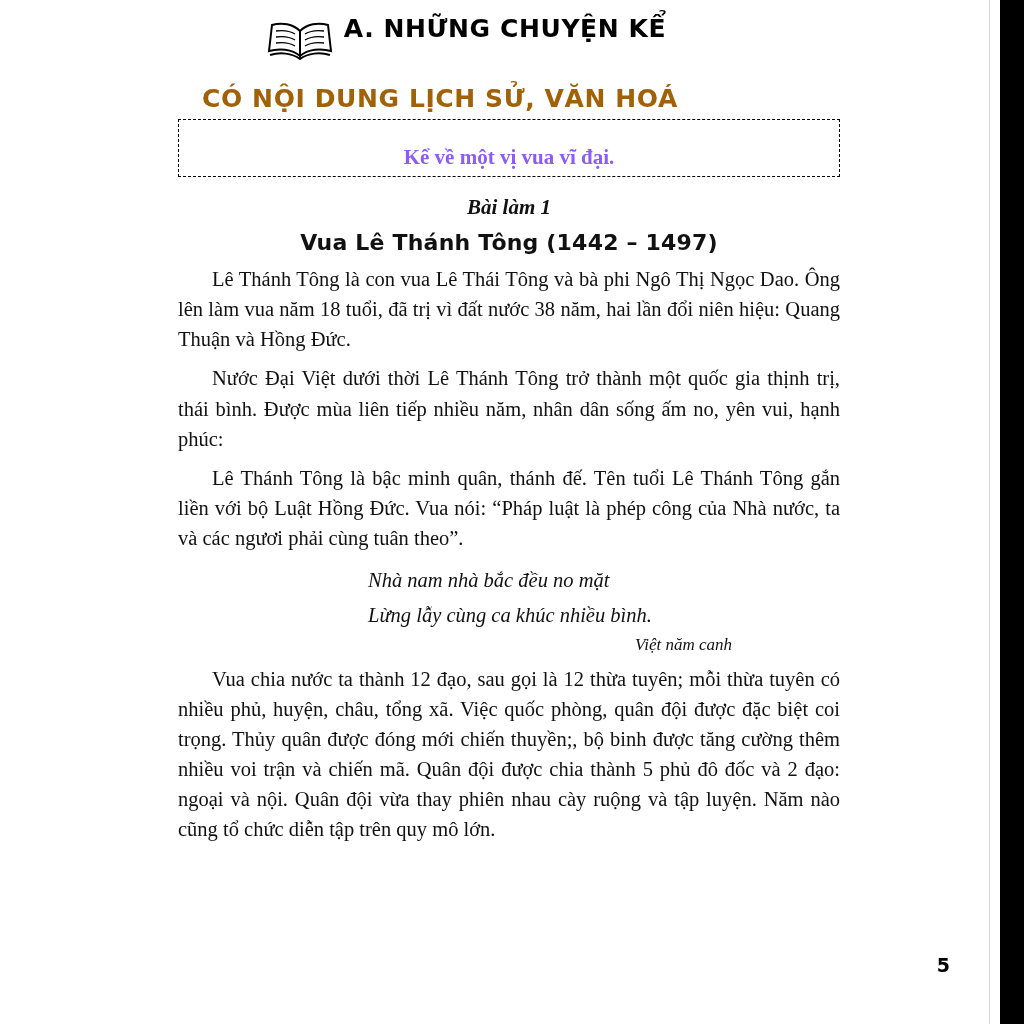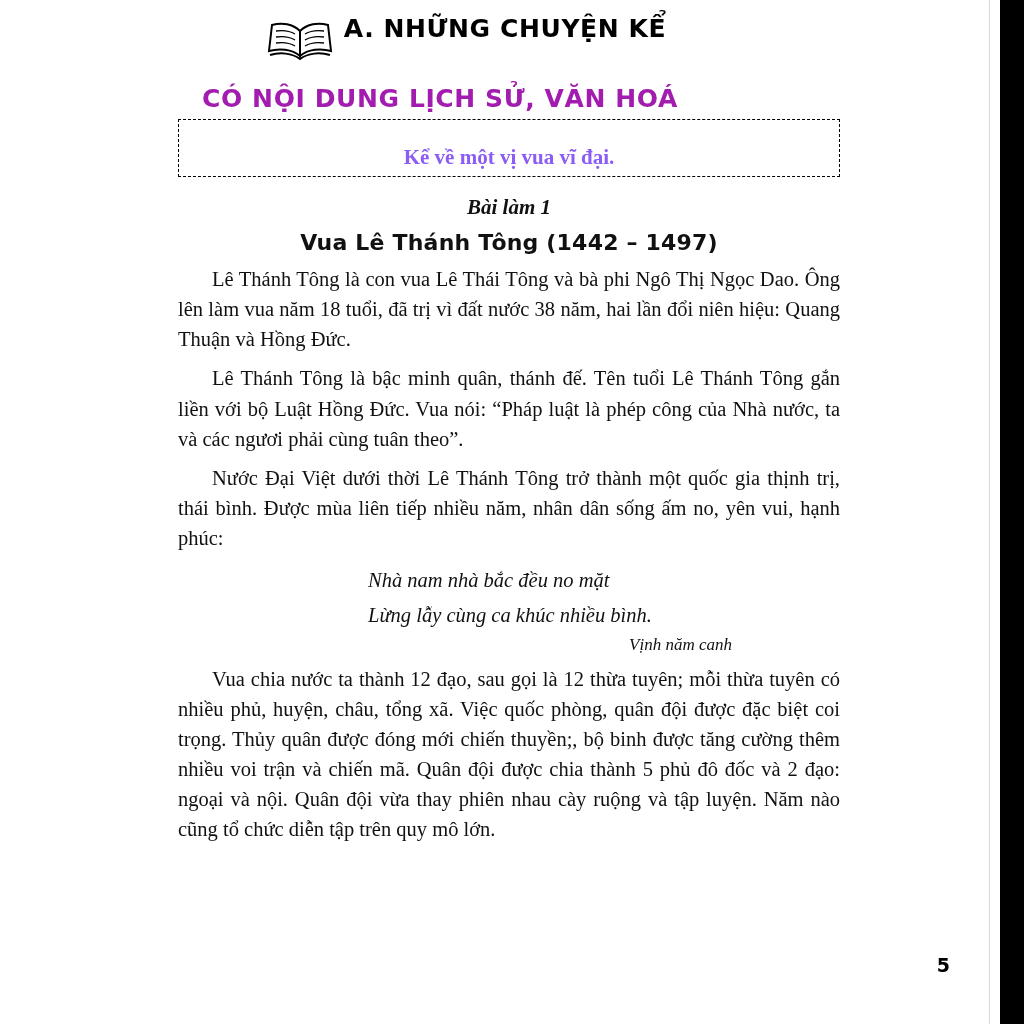--- a/index.html
+++ b/index.html
@@ -72,21 +72,21 @@
     letter-spacing: 0.6px;
     color: #000000;
     line-height: 1.2;
     white-space: nowrap;
   }
   .heading-line2 {
     font-family: "DejaVu Sans", sans-serif;
     font-weight: bold;
     font-size: 25px;
     letter-spacing: 0.6px;
-    color: #a21caf;
+    color: #a16207;
     margin-top: 14px;
     white-space: nowrap;
   }
 
   
   .exercise-label-row {
     display: flex;
     align-items: center;
     gap: 4px;
     margin: 36px 0 0 178px;
@@ -208,28 +208,28 @@
 
     <div class="prompt-box">
       <div class="prompt-text">Kể về một vị vua vĩ đại.</div>
     </div>
 
     <div class="body-area">
       <div class="sub-title">Bài làm 1</div>
       <div class="essay-title">Vua Lê Thánh Tông (1442 – 1497)</div>
 
       <p class="para">Lê Thánh Tông là con vua Lê Thái Tông và bà phi Ngô Thị Ngọc Dao. Ông lên làm vua năm 18 tuổi, đã trị vì đất nước 38 năm, hai lần đổi niên hiệu: Quang Thuận và Hồng Đức.</p>
+      <p class="para">Nước Đại Việt dưới thời Lê Thánh Tông trở thành một quốc gia thịnh trị, thái bình. Được mùa liên tiếp nhiều năm, nhân dân sống ấm no, yên vui, hạnh phúc:</p>
       <p class="para">Lê Thánh Tông là bậc minh quân, thánh đế. Tên tuổi Lê Thánh Tông gắn liền với bộ Luật Hồng Đức. Vua nói: “Pháp luật là phép công của Nhà nước, ta và các ngươi phải cùng tuân theo”.</p>
-      <p class="para">Nước Đại Việt dưới thời Lê Thánh Tông trở thành một quốc gia thịnh trị, thái bình. Được mùa liên tiếp nhiều năm, nhân dân sống ấm no, yên vui, hạnh phúc:</p>
 
       <div class="verse">
         <div class="verse-line">Nhà nam nhà bắc đều no mặt</div>
         <div class="verse-line">Lừng lẫy cùng ca khúc nhiều bình.</div>
       </div>
-      <div class="verse-source">Vịnh năm canh</div>
+      <div class="verse-source">Việt năm canh</div>
 
       <p class="para">Vua chia nước ta thành 12 đạo, sau gọi là 12 thừa tuyên; mỗi thừa tuyên có nhiều phủ, huyện, châu, tổng xã. Việc quốc phòng, quân đội được đặc biệt coi trọng. Thủy quân được đóng mới chiến thuyền;, bộ binh được tăng cường thêm nhiều voi trận và chiến mã. Quân đội được chia thành 5 phủ đô đốc và 2 đạo: ngoại và nội. Quân đội vừa thay phiên nhau cày ruộng và tập luyện. Năm nào cũng tổ chức diễn tập trên quy mô lớn.</p>
     </div>
 
   </div>
 
   <div class="page-number">5</div>
 
   <div class="binding-inner"></div>
   <div class="binding-strip"></div>

